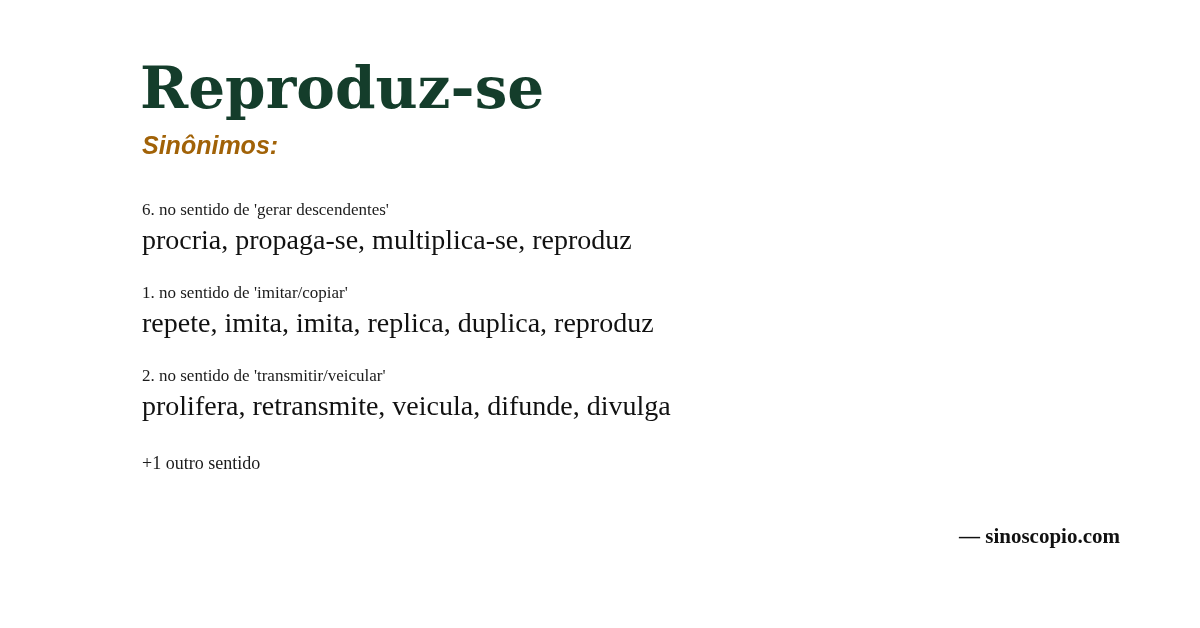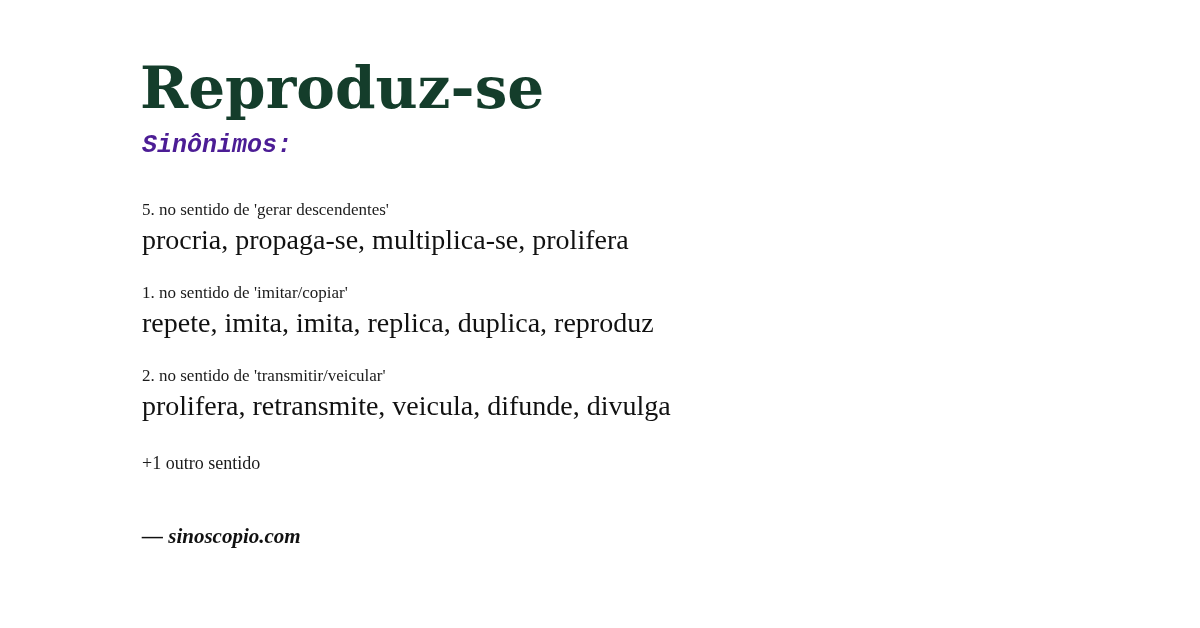--- a/index.html
+++ b/index.html
@@ -24,25 +24,25 @@
   .headword {
     font-family: "DejaVu Serif", serif;
     font-weight: bold;
     font-size: 58px;
     line-height: 1.05;
     color: #143D2B;
     letter-spacing: 0px;
     margin: 0;
   }
   .subtitle {
-    font-family: Liberation Mono, monospace;
+    font-family: Liberation Sans, sans-serif;
     font-weight: bold;
     font-style: italic;
     font-size: 25px;
-    color: #4c1d95;
+    color: #a16207;
     margin: 12px 0 0 2px;
   }
   .senses {
     margin-top: 40px;
   }
   .sense {
     margin-bottom: 26px;
   }
   .sense-gloss {
     font-family: "Liberation Serif", serif;
@@ -58,41 +58,41 @@
     line-height: 1.25;
   }
   .more-note {
     font-family: "Liberation Serif", serif;
     font-size: 18px;
     color: #1b1b1b;
     margin: 30px 0 0 2px;
   }
   .source {
     font-family: "Liberation Serif", serif;
-    font-style: italic;
     font-weight: bold;
     font-size: 21px;
     color: #111111;
     margin: 50px 0 0 2px;
+    text-align: right;
   }
 </style>
 </head>
 <body>
 
 <div class="page">
 
   <h1 class="headword">Reproduz-se</h1>
 
   <div class="subtitle">Sinônimos:</div>
 
   <div class="senses">
 
     <div class="sense">
-      <p class="sense-gloss">5. no sentido de 'gerar descendentes'</p>
-      <p class="sense-synonyms">procria, propaga-se, multiplica-se, prolifera</p>
+      <p class="sense-gloss">6. no sentido de 'gerar descendentes'</p>
+      <p class="sense-synonyms">procria, propaga-se, multiplica-se, reproduz</p>
     </div>
 
     <div class="sense">
       <p class="sense-gloss">1. no sentido de 'imitar/copiar'</p>
       <p class="sense-synonyms">repete, imita, imita, replica, duplica, reproduz</p>
     </div>
 
     <div class="sense">
       <p class="sense-gloss">2. no sentido de 'transmitir/veicular'</p>
       <p class="sense-synonyms">prolifera, retransmite, veicula, difunde, divulga</p>

